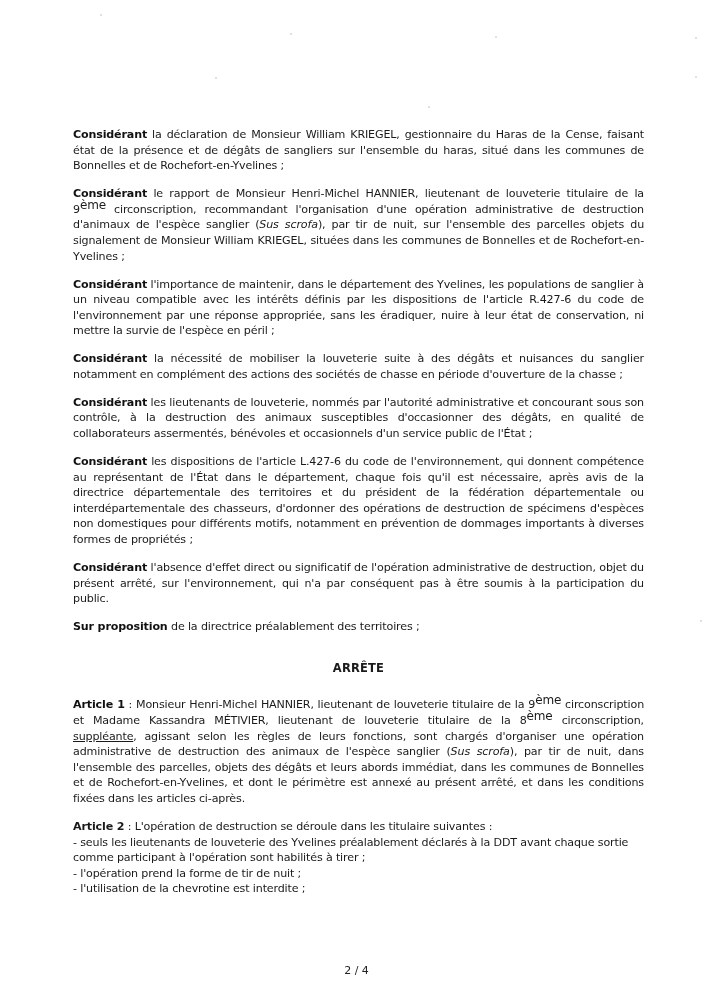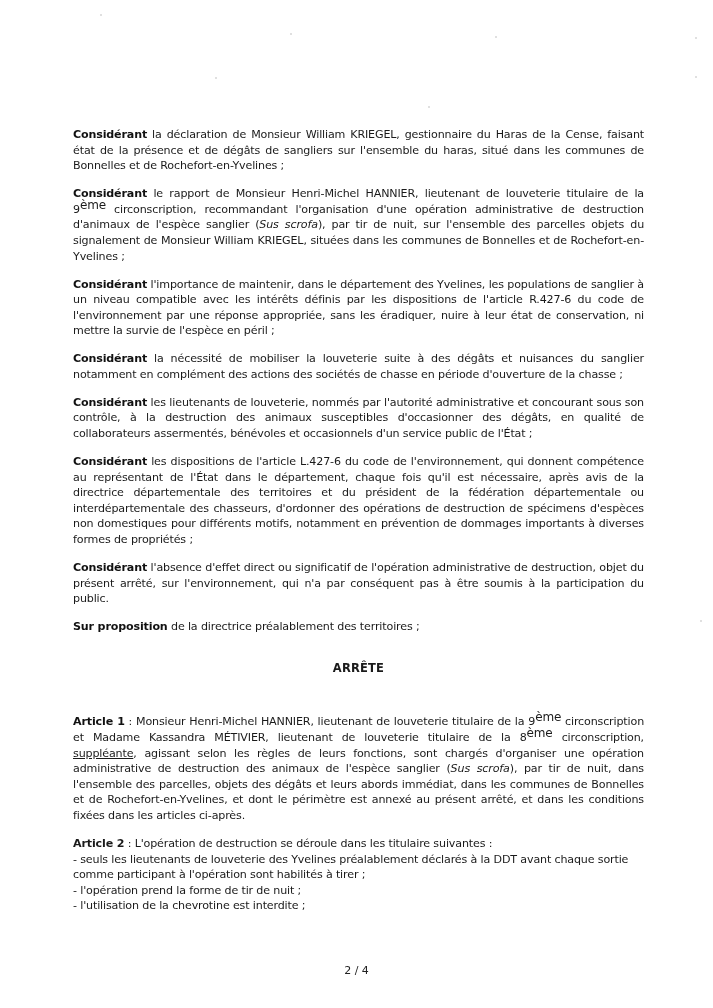--- a/index.html
+++ b/index.html
@@ -37,21 +37,21 @@
       text-align-last: left;
     }
     .para b { font-weight: bold; color: #111; }
     .para i { }
     .para u { text-decoration: underline; }
     sup { font-size: 12px; line-height: 0; vertical-align: 4px; }
     .heading {
       text-align: center;
       font-weight: bold;
       font-size: 11.5px;
-      margin: 26px 0 38px 0;
+      margin: 26px 0 21px 0;
       letter-spacing: 0.2px;
     }
     .list-line { margin: 0; text-align: left; }
     .page-number {
       position: absolute;
       top: 964px;
       left: 0;
       width: 713px;
       text-align: center;
       font-size: 11px;

